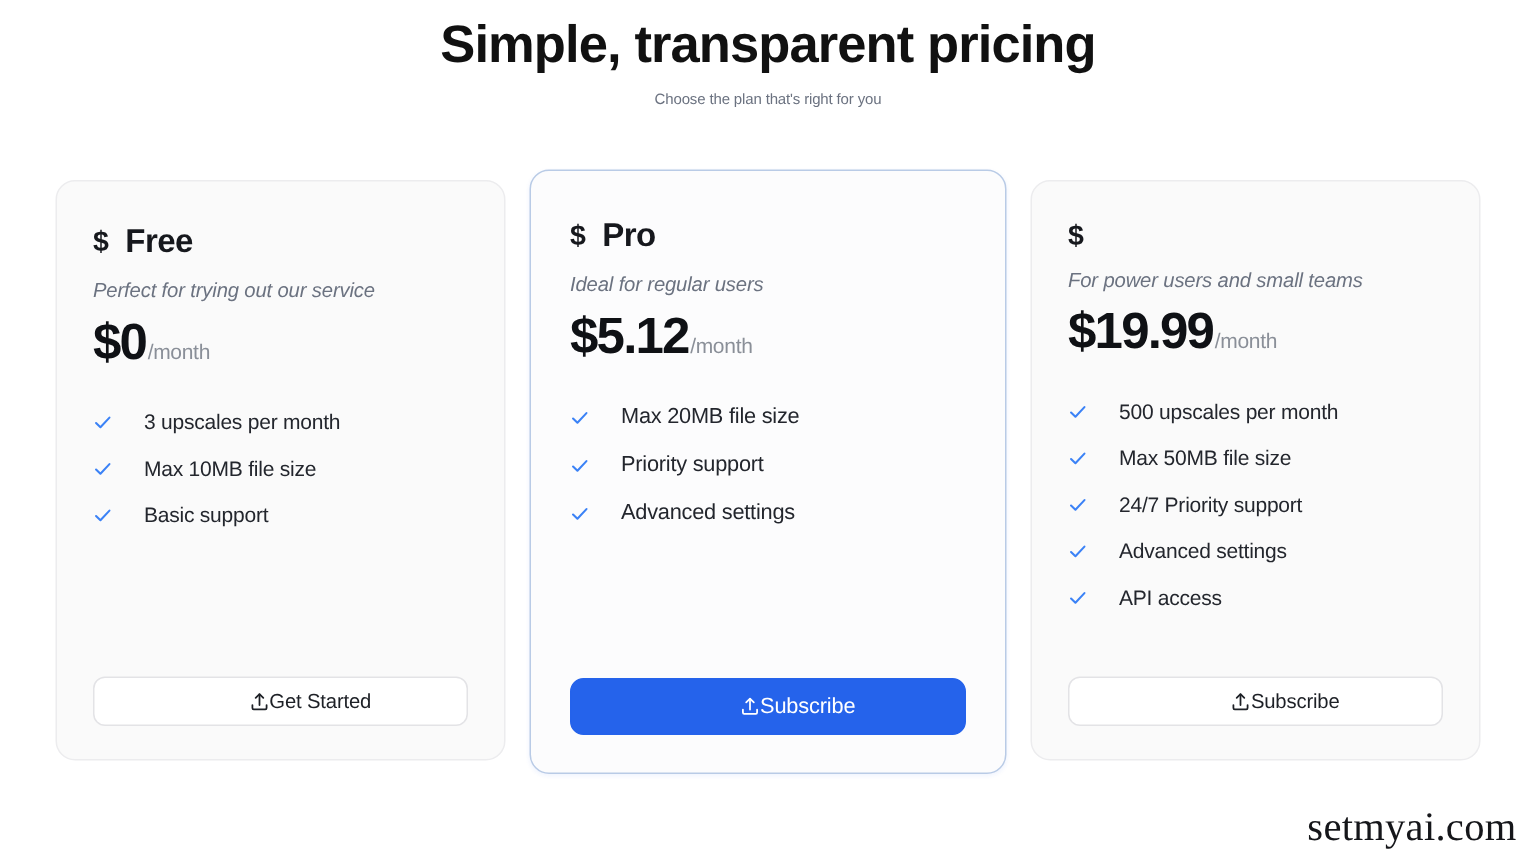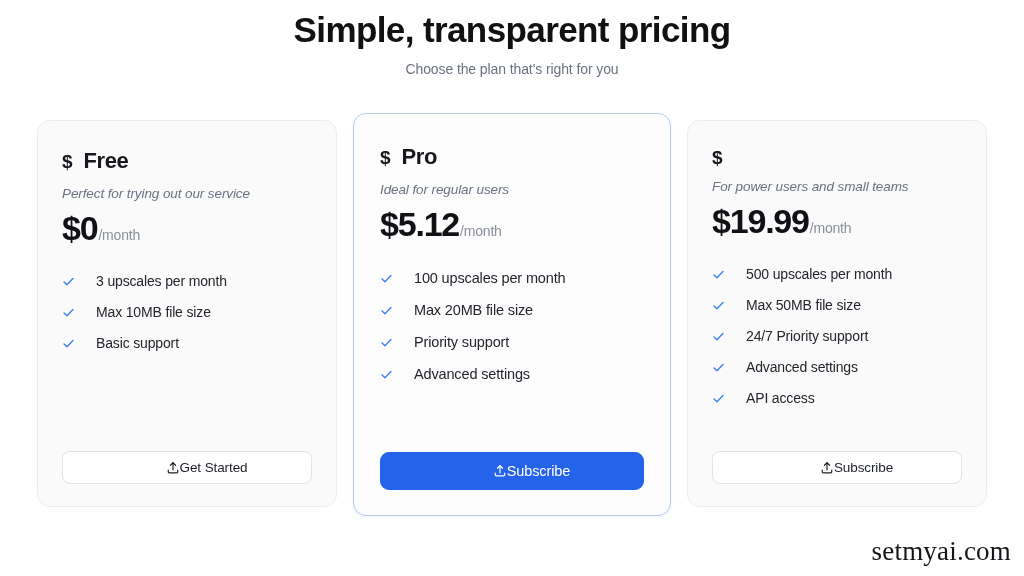--- a/index.html
+++ b/index.html
@@ -25,21 +25,21 @@
 
   .page-title {
     font-size: 35px;
     font-weight: bold;
     color: #111111;
     letter-spacing: -0.6px;
     line-height: 1.18;
   }
 
   .page-subtitle {
-    font-size: 14px;
+    font-size: 10px;
     color: #6b7280;
     margin-top: 11px;
     letter-spacing: -0.1px;
   }
 
   
   .plans-row {
     position: absolute;
     top: 120px;
     left: 0;
@@ -276,28 +276,20 @@
         <span class="plan-price">$5.12</span>
         <span class="plan-period">/month</span>
       </div>
       <ul class="features">
         <li class="feature-item">
           <span style="display: flex;">
             <svg class="check-icon" viewBox="0 0 16 16" fill="none" aria-hidden="true">
               <path d="M2.5 8.6 L6.1 12.1 L13.5 4.2" stroke="#3b82f6" stroke-width="1.7" stroke-linecap="round" stroke-linejoin="round"></path>
             </svg>
           </span>
-          <span>100 upscales per month</span>
-        </li>
-        <li class="feature-item">
-          <span style="display: flex;">
-            <svg class="check-icon" viewBox="0 0 16 16" fill="none" aria-hidden="true">
-              <path d="M2.5 8.6 L6.1 12.1 L13.5 4.2" stroke="#3b82f6" stroke-width="1.7" stroke-linecap="round" stroke-linejoin="round"></path>
-            </svg>
-          </span>
           <span>Max 20MB file size</span>
         </li>
         <li class="feature-item">
           <span style="display: flex;">
             <svg class="check-icon" viewBox="0 0 16 16" fill="none" aria-hidden="true">
               <path d="M2.5 8.6 L6.1 12.1 L13.5 4.2" stroke="#3b82f6" stroke-width="1.7" stroke-linecap="round" stroke-linejoin="round"></path>
             </svg>
           </span>
           <span>Priority support</span>
         </li>

